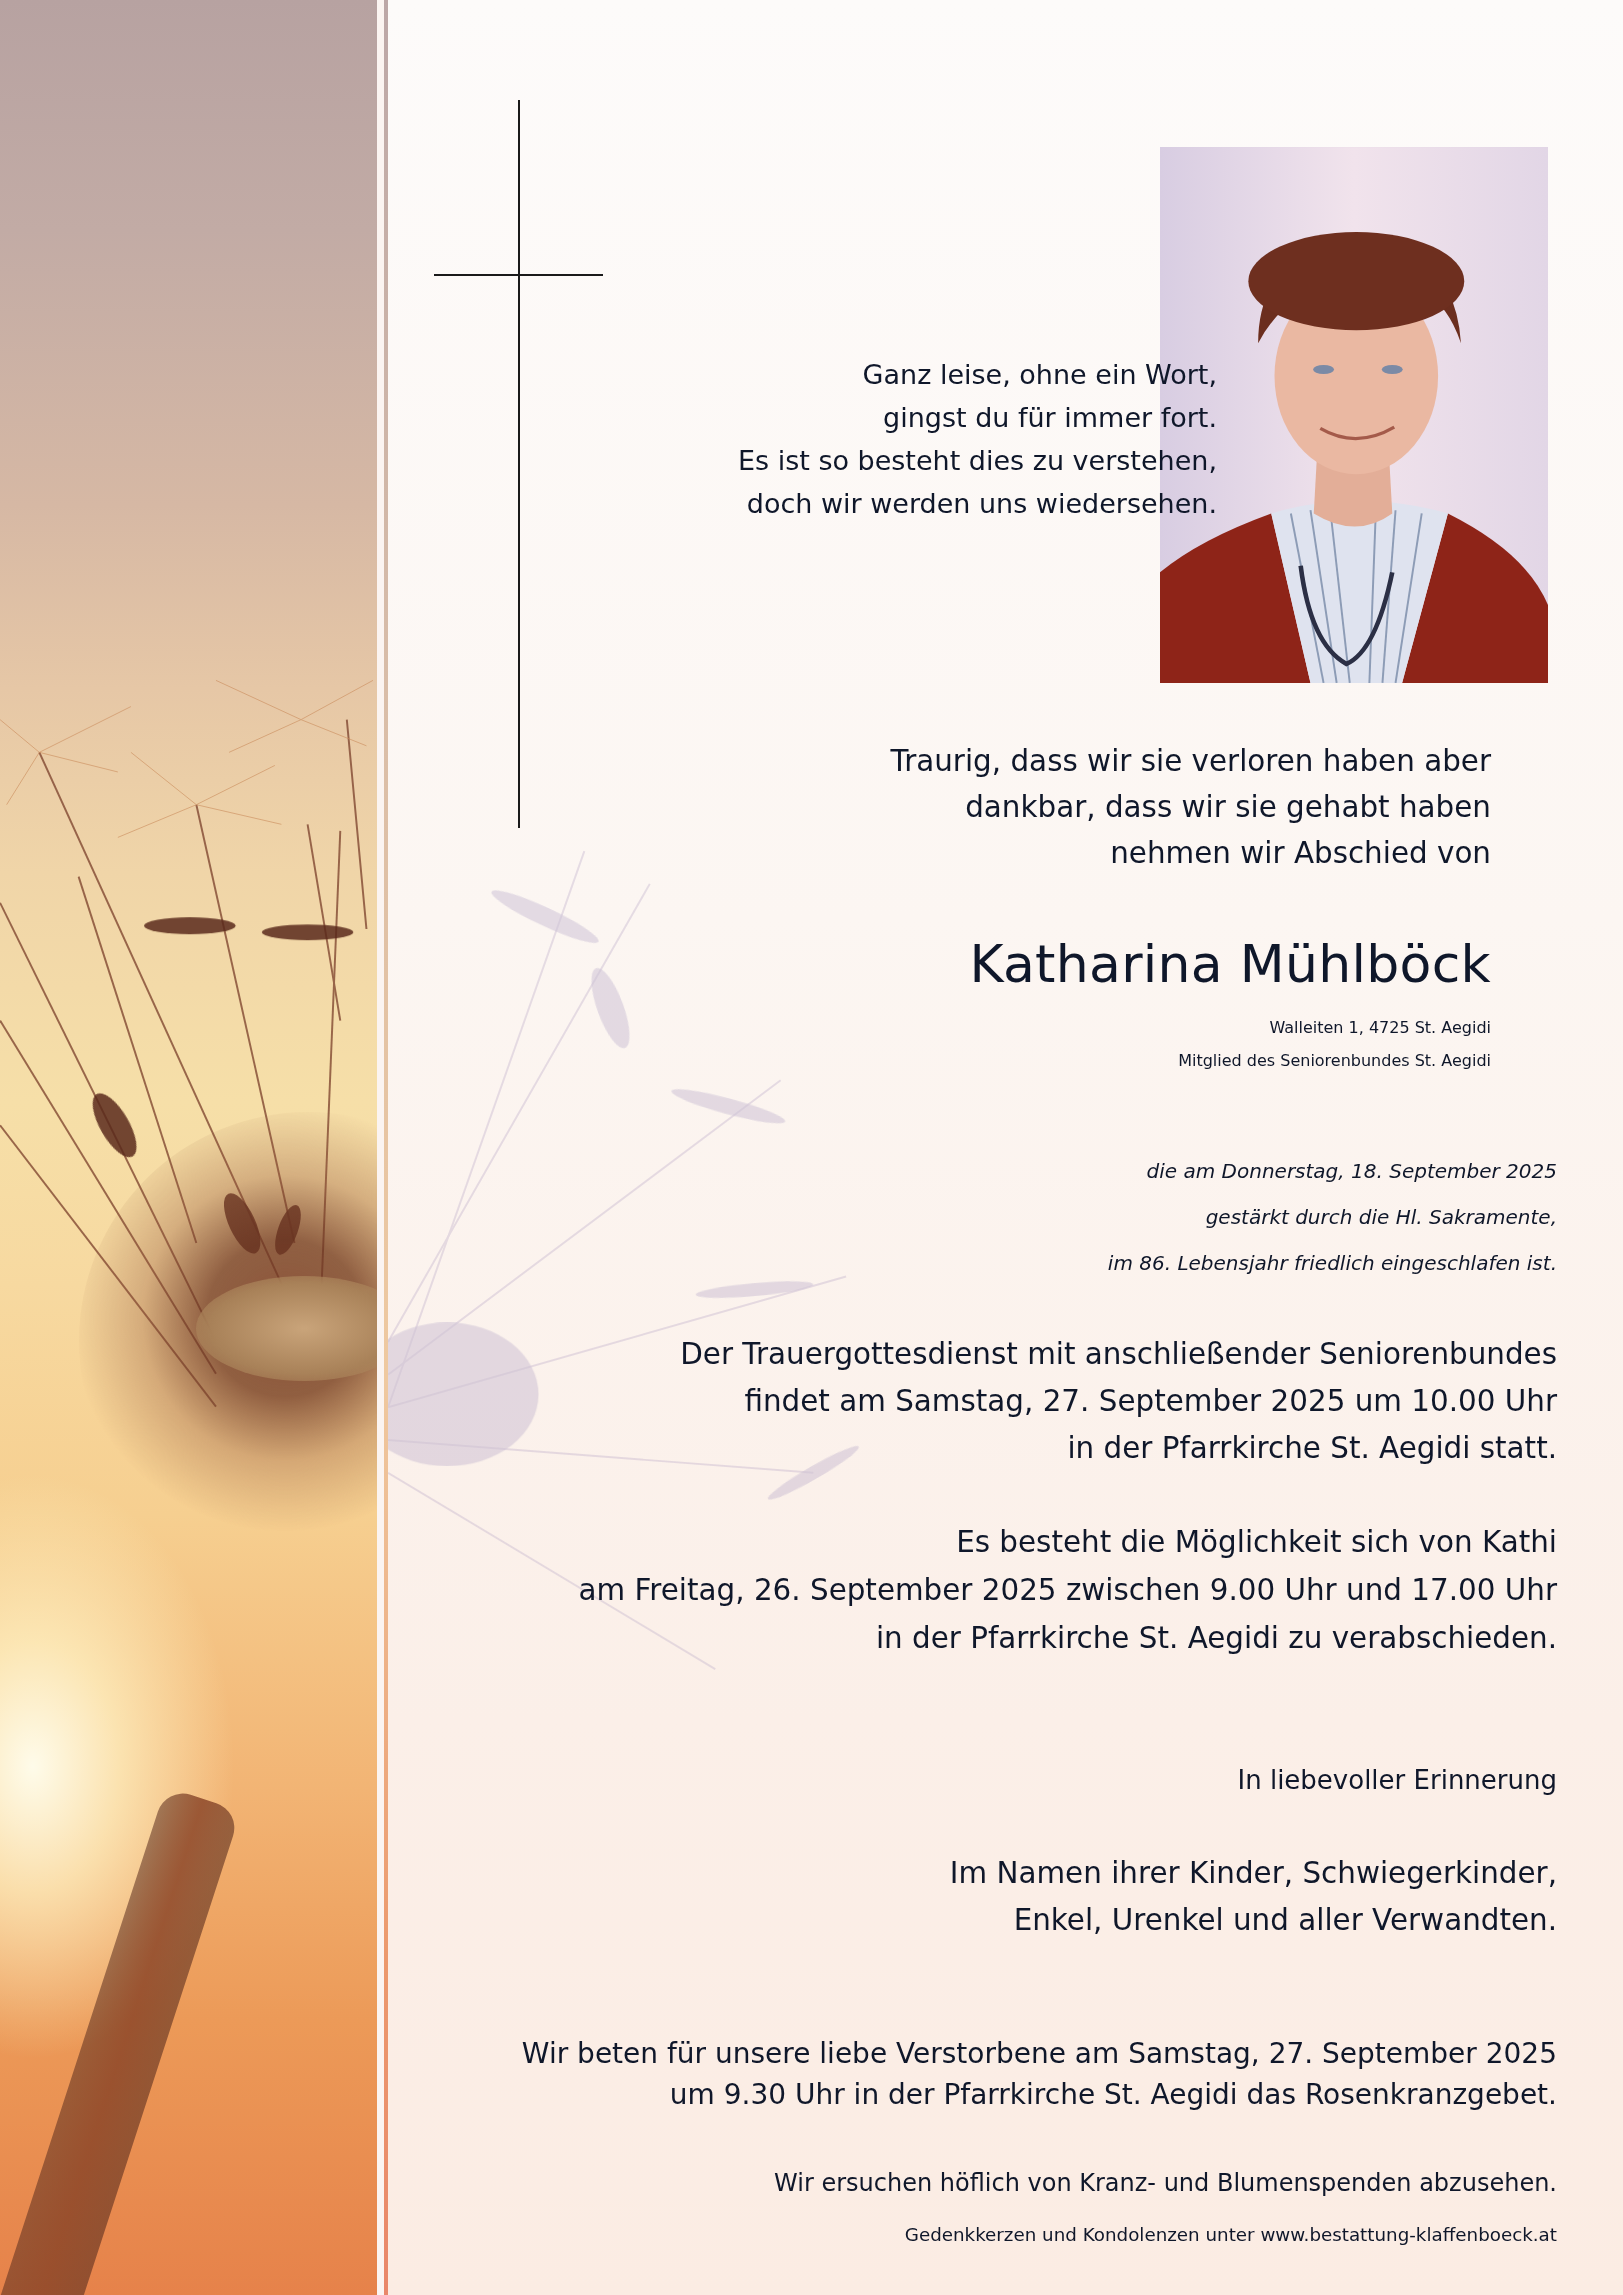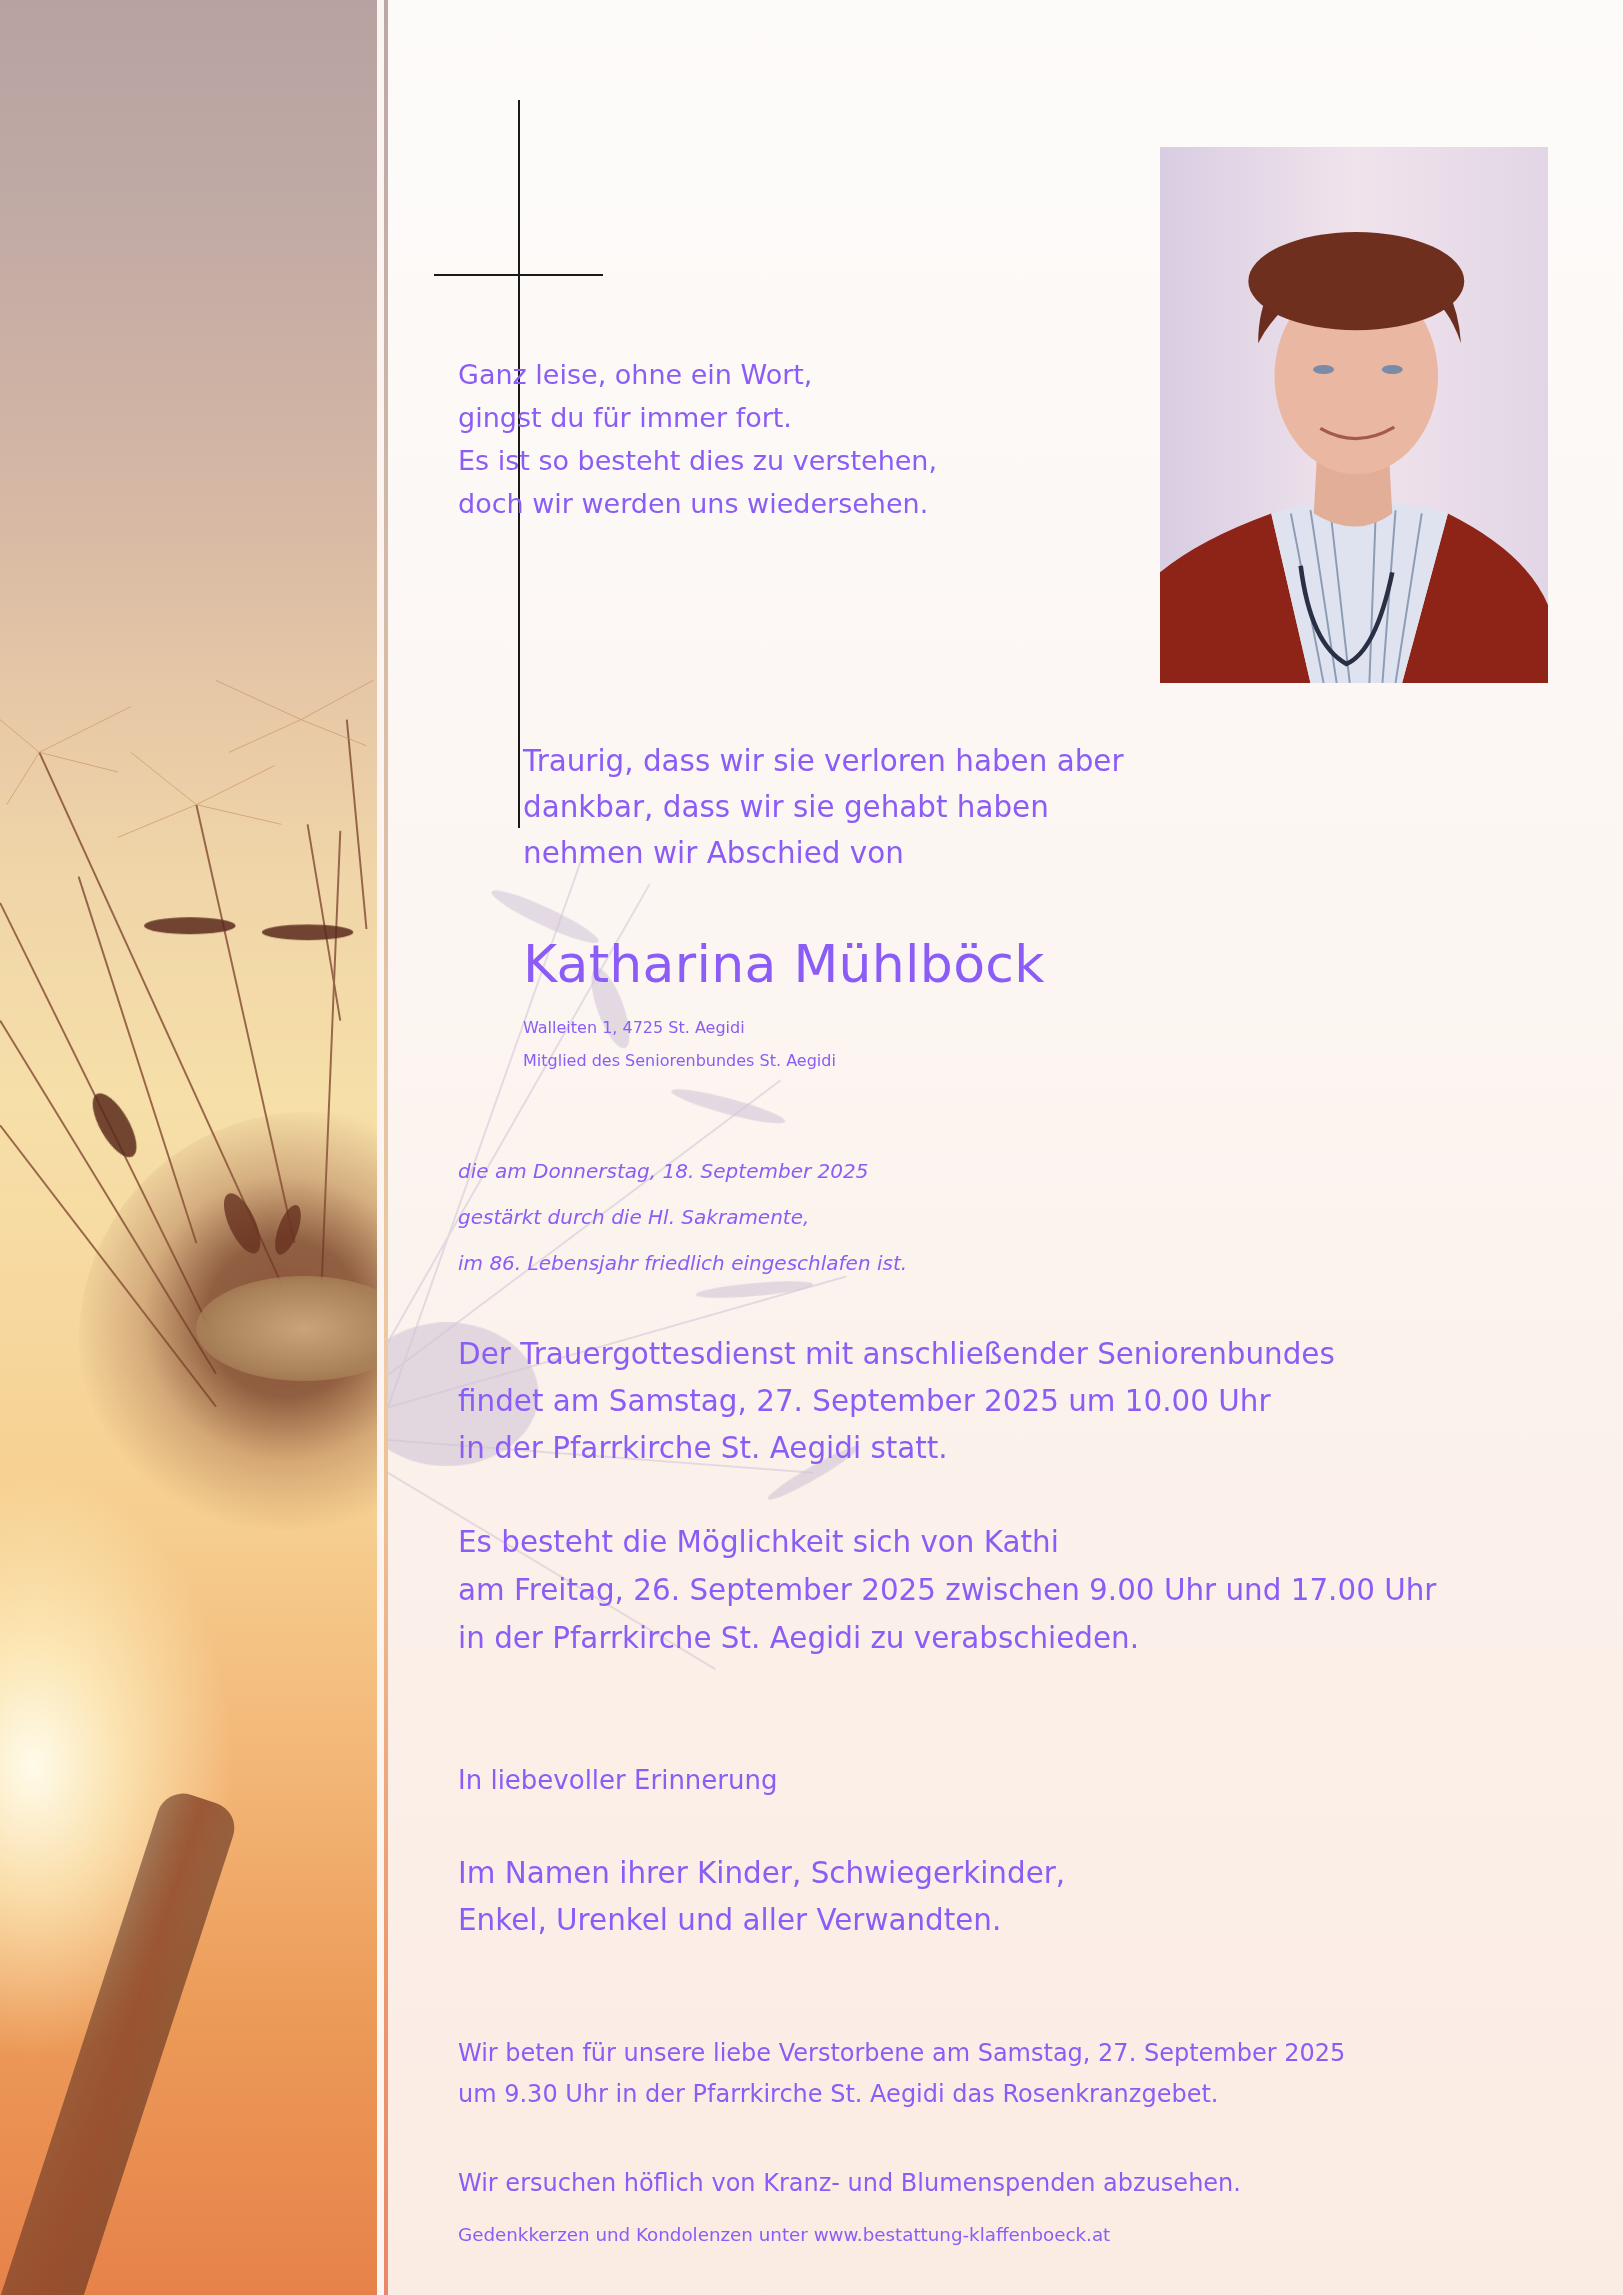--- a/index.html
+++ b/index.html
@@ -51,33 +51,33 @@
     .cross-v { position: absolute; left: 518px; top: 100px; width: 2px; height: 728px; background: #1a1a1a; }
     .cross-h { position: absolute; left: 434px; top: 274px; width: 169px; height: 2px; background: #1a1a1a; }
 
     
     .portrait {
       position: absolute; left: 1160px; top: 147px; width: 388px; height: 536px; overflow: hidden;
       background: linear-gradient(180deg, #d7cbe0 0%, #e7dde9 25%, #efdde8 55%, #e9d6e0 100%);
     }
 
     
-    .text { position: absolute; text-align: left; white-space: nowrap; color: #8b5cf6; }
+    .text { position: absolute; text-align: right; white-space: nowrap; color: #0f172a; }
     .text div { display: block; }
 
     .verse { left: 458px; width: 759px; top: 353px; font-size: 27px; line-height: 43px; }
     .intro { left: 523px; width: 968px; top: 738px; font-size: 29.4px; line-height: 46px; }
     .name  { left: 523px; width: 968px; top: 928px; font-size: 52px; line-height: 72px; font-weight: normal; letter-spacing: 0.3px; }
     .subinfo { left: 523px; width: 968px; top: 1011px; font-size: 16px; line-height: 33px; }
     .death { left: 458px; width: 1099px; top: 1148px; font-size: 20px; line-height: 46px; font-style: italic; }
     .service { left: 458px; width: 1099px; top: 1331px; font-size: 29.4px; line-height: 47px; }
     .viewing { left: 458px; width: 1099px; top: 1518px; font-size: 29.4px; line-height: 48px; }
     .memory { left: 458px; width: 1099px; top: 1757px; font-size: 26px; line-height: 46px; }
     .family { left: 458px; width: 1099px; top: 1850px; font-size: 29.4px; line-height: 47px; }
-    .rosary { left: 458px; width: 1099px; top: 2033px; font-size: 24px; line-height: 41px; }
+    .rosary { left: 458px; width: 1099px; top: 2033px; font-size: 28px; line-height: 41px; }
     .flowers { left: 458px; width: 1099px; top: 2155px; font-size: 24px; line-height: 33px; margin-top: 12px; }
     .online { left: 458px; width: 1099px; top: 2222px; font-size: 18.3px; line-height: 26px; }
   </style>
 </head>
 <body>
 
 <div class="side-panel">
   <div class="glow"></div>
   <svg width="377" height="2295" viewBox="0 0 576 3508">
     <g stroke="#7a3f2a" stroke-width="3" fill="none" opacity="0.75">

